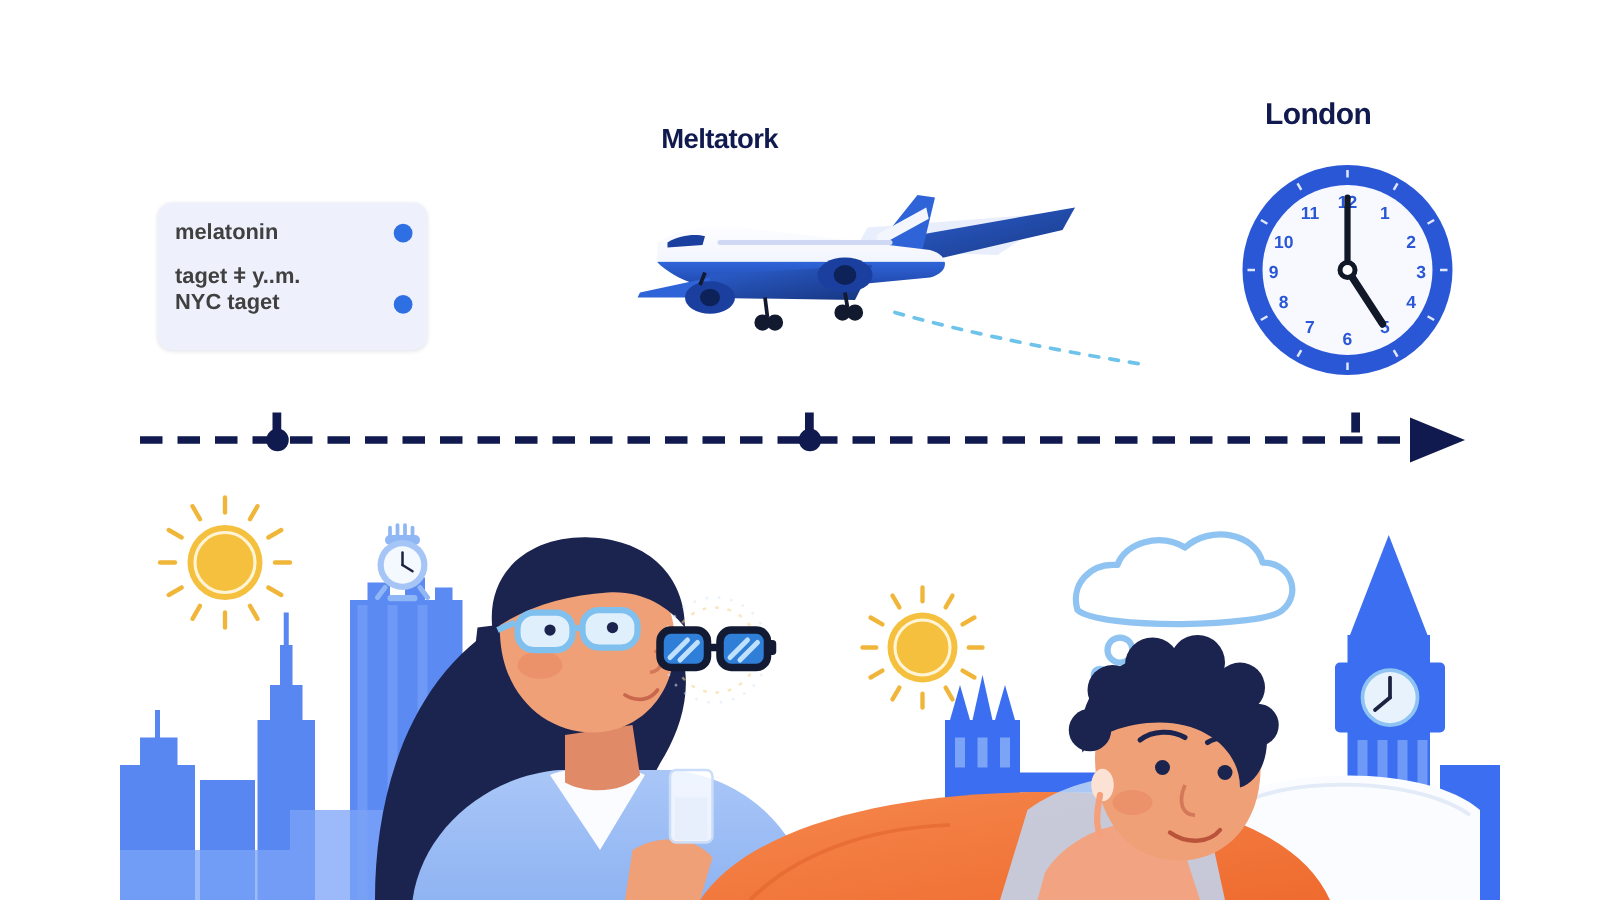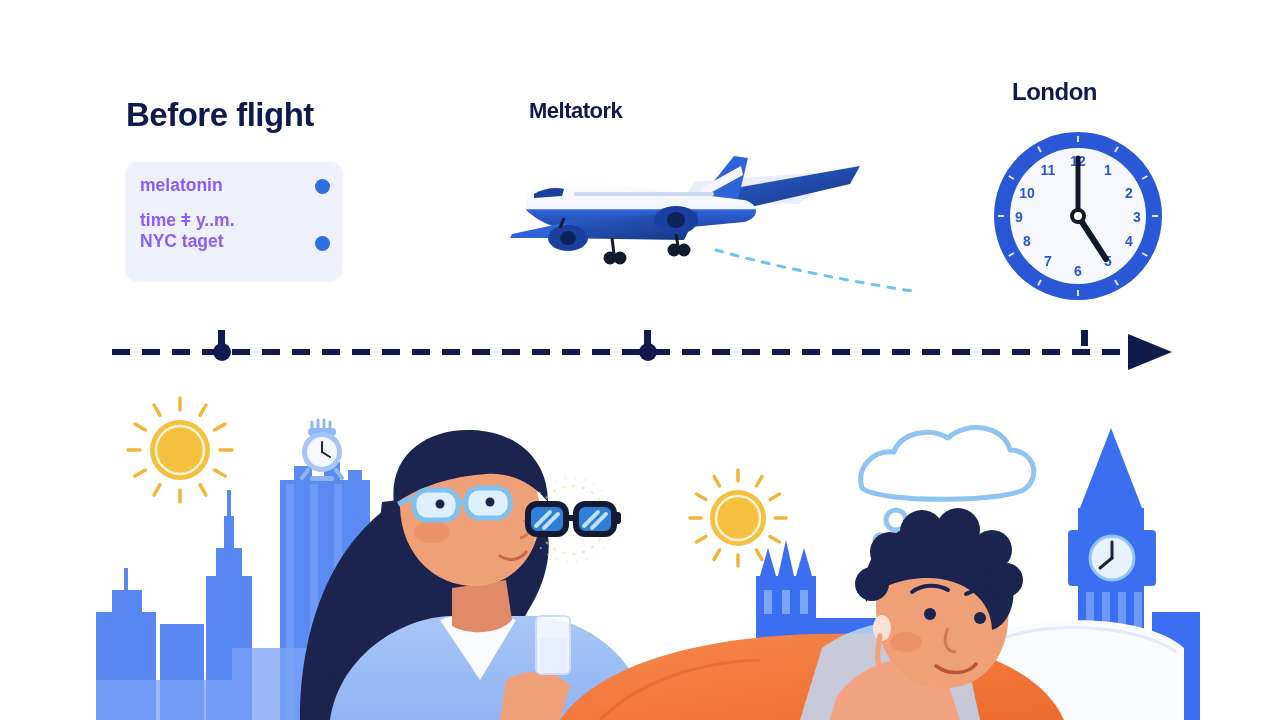--- a/index.html
+++ b/index.html
@@ -44,21 +44,21 @@
     right: 12px;
     display: flex;
     align-items: flex-start;
     justify-content: space-between;
   }
   #card-row-1 { top: 13px; }
   #card-row-2 { top: 48px; }
   .card-label {
     font-size: 17.5px;
     font-weight: 700;
-    color: #8b5cf6;
+    color: #404040;
     line-height: 1.22;
     max-width: 160px;
   }
   .card-dot {
     width: 15px; height: 15px;
     border-radius: 50%;
     background: #2f6fe4;
     flex: 0 0 auto;
     margin-top: 4px;
   }
@@ -74,32 +74,31 @@
   #timeline { position: absolute; left: 0; top: 318px; width: 1280px; height: 62px; }
 
   
   #scene { position: absolute; left: 0; top: 380px; width: 1280px; height: 340px; }
 </style>
 </head>
 <body>
 
 <div id="stage">
 
-  <div class="heading" id="heading-before">Before flight</div>
   <div class="heading" id="heading-mid">Meltatork</div>
   <div class="heading" id="heading-london">London</div>
 
   <div id="info-card">
     <div class="card-row" id="card-row-1">
       <div class="card-label">melatonin</div>
       <div class="card-dot"></div>
     </div>
     <div class="card-row" id="card-row-2">
       <div class="card-label">
-        <div>time ǂ y..m.</div>
+        <div>taget ǂ y..m.</div>
         <div>NYC taget</div>
       </div>
       <div class="card-dot"></div>
     </div>
   </div>
 
   <svg id="airplane" viewBox="0 0 440 170">
     <defs>
       <linearGradient id="fuse" x1="0" y1="0" x2="0" y2="1">
         <stop offset="0%" stop-color="#fdfdff"></stop>

